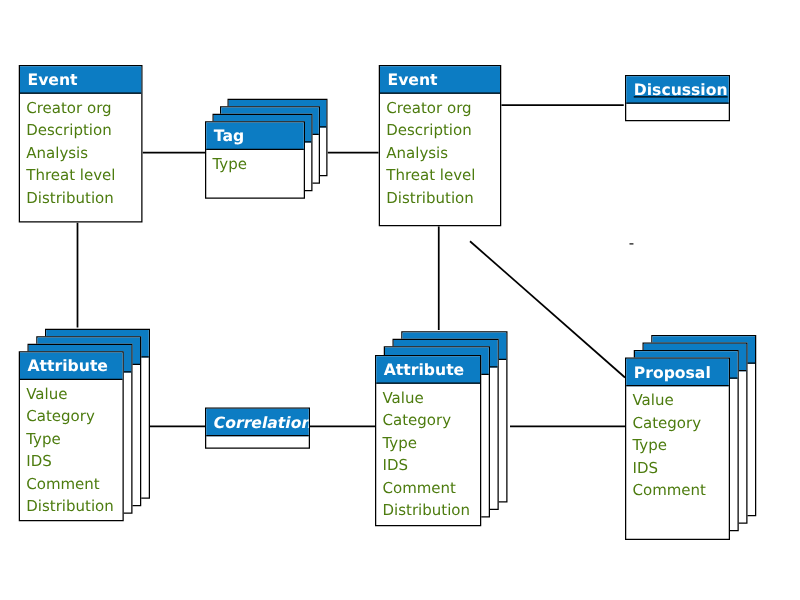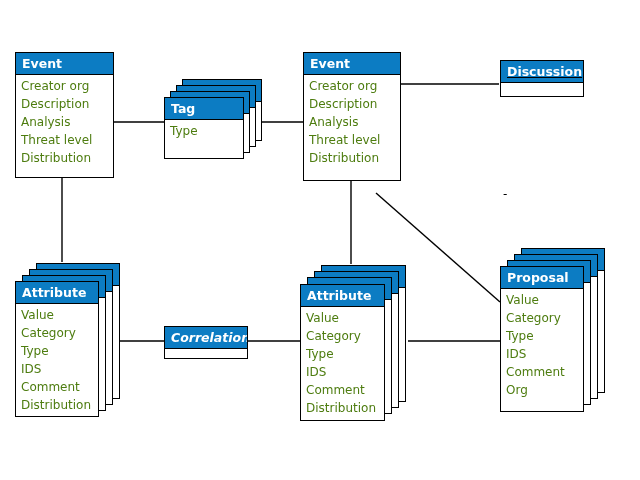--- a/index.html
+++ b/index.html
@@ -198,36 +198,35 @@
       <div class="attr">Value</div>
       <div class="attr">Category</div>
       <div class="attr">Type</div>
       <div class="attr">IDS</div>
       <div class="attr">Comment</div>
       <div class="attr">Distribution</div>
     </div>
   </div>
 </div>
 
-<div class="node" style="left:500px; top:248px; width:105px; height:142px;">
+<div class="node" style="left:500px; top:268px; width:105px; height:142px;">
   <div class="backsheet" style="left:21px; top:0; width:84px; height:145px;">
     <div class="bhdr"></div>
   </div>
   <div class="backsheet" style="left:14px; top:6px; width:84px; height:145px;">
     <div class="bhdr"></div>
   </div>
   <div class="backsheet" style="left:7px; top:12px; width:84px; height:145px;">
     <div class="bhdr"></div>
   </div>
   <div class="sheet" style="left:0; top:18px; width:84px; height:146px;">
     <div class="hdr">Proposal</div>
     <div class="body">
       <div class="attr">Value</div>
       <div class="attr">Category</div>
       <div class="attr">Type</div>
       <div class="attr">IDS</div>
       <div class="attr">Comment</div>
-      <div class="attr">Org</div>
     </div>
   </div>
 </div>
 
 <div class="lbl-dash" style="left:503px; top:188px;">-</div>
 
 </body></html>

